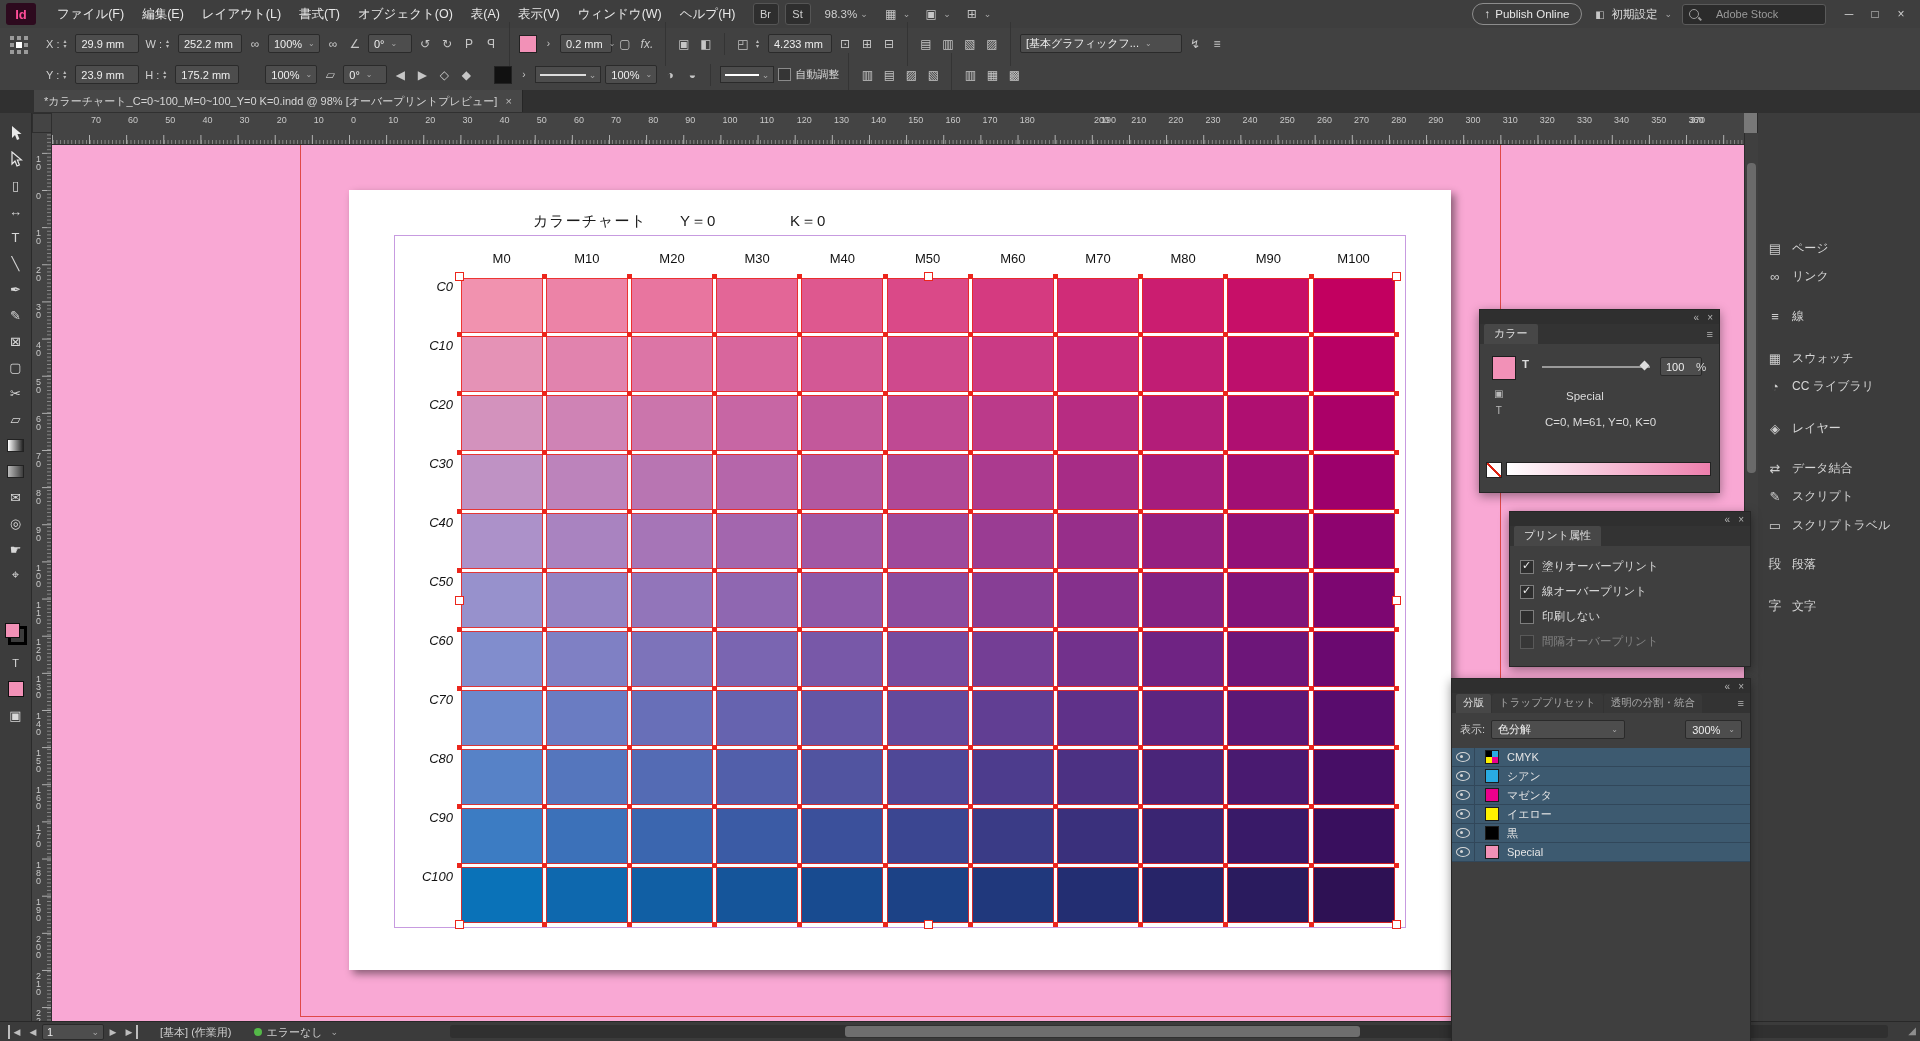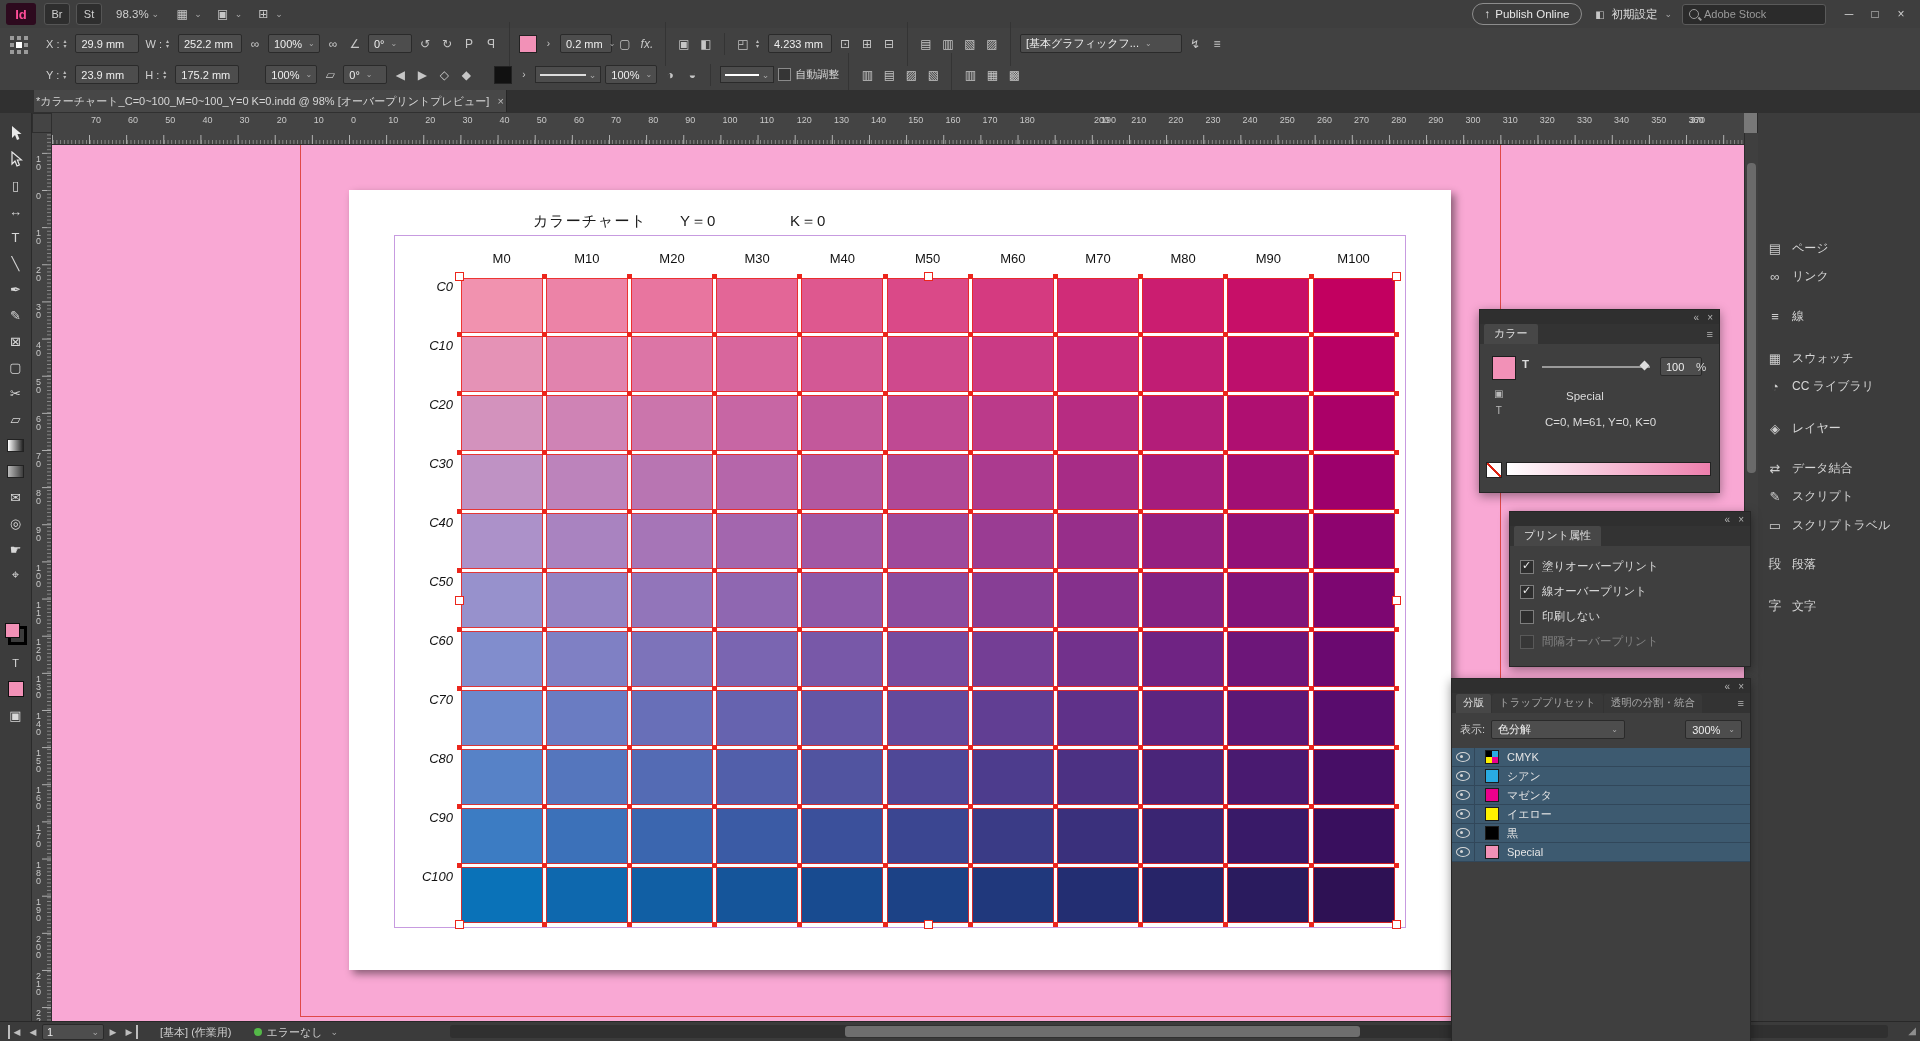--- a/index.html
+++ b/index.html
@@ -15,21 +15,21 @@
   .mb-item{padding:0 9px;font-size:12.5px;color:#e8e8e8;cursor:default;height:28px;display:flex;align-items:center;}
   .badge{width:24px;height:20px;background:#2e2e2e;border:1px solid #555;border-radius:3px;color:#cfcfcf;
     font-size:11px;display:flex;align-items:center;justify-content:center;margin-left:6px;}
   .dd-chev{font-size:9px;color:#aaa;margin-left:3px;}
   .mb-group{display:flex;align-items:center;margin-left:12px;color:#cfcfcf;}
   .mb-right{margin-left:auto;display:flex;align-items:center;gap:10px;margin-right:6px;}
   .publish-btn{border:1px solid #8d8d8d;border-radius:11px;height:20px;padding:0 12px;display:flex;
     align-items:center;gap:5px;font-size:11.5px;color:#e8e8e8;}
   .workspace{display:flex;align-items:center;gap:4px;font-size:11.5px;}
   .searchbox{width:130px;height:19px;background:#2b2b2b;border:1px solid #5a5a5a;border-radius:3px;
-    display:flex;align-items:center;gap:5px;padding:0 6px;color:#9a9a9a;font-size:11px;}
+    display:flex;align-items:center;gap:17px;padding:0 6px;color:#9a9a9a;font-size:11px;}
   .lens{width:8px;height:8px;border:1.5px solid #9a9a9a;border-radius:50%;position:relative;flex:none;}
   .lens::after{content:"";position:absolute;width:4px;height:1.5px;background:#9a9a9a;transform:rotate(45deg);
     right:-4px;bottom:-1px;}
   .winbtn{width:26px;height:22px;display:flex;align-items:center;justify-content:center;color:#cfcfcf;font-size:12px;}
 
   
   #controlbar{position:absolute;left:0;top:28px;width:1920px;height:62px;background:#414141;
     border-bottom:1px solid #262626;}
   .cb-row{position:absolute;left:44px;right:0;height:31px;display:flex;align-items:center;gap:4px;}
   #cbrow1{top:0;}  #cbrow2{top:31px;}
@@ -51,21 +51,21 @@
   .swatch{width:16px;height:16px;border:1px solid #222;}
   .linepreview{width:56px;height:15px;background:#4d4d4d;border:1px solid #2a2a2a;display:inline-flex;
     align-items:center;padding:0 4px;}
   .linepreview i{flex:1;height:2px;background:#ddd;}
   .cbx{width:11px;height:11px;border:1px solid #8a8a8a;background:#353535;display:inline-block;}
   .stylefld{width:150px;}
 
   
   #tabbar{position:absolute;left:0;top:90px;width:1920px;height:23px;background:#303030;border-bottom:1px solid #262626;}
   .doctab{position:absolute;left:34px;top:0;height:22px;background:#474747;border-right:1px solid #262626;
-    display:flex;align-items:center;gap:8px;padding:0 2px;font-size:11px;color:#d6d6d6;max-width:560px;}
+    display:flex;align-items:center;gap:8px;padding:0 10px;font-size:11px;color:#d6d6d6;max-width:560px;}
   .doctab .close{color:#bbb;font-size:11px;}
 
   
   #main{position:absolute;left:0;top:113px;width:1920px;height:908px;background:#787878;}
   #tools{position:absolute;left:0;top:0;width:32px;height:908px;background:#3c3c3c;border-right:1px solid #2a2a2a;
     display:flex;flex-direction:column;align-items:center;padding-top:8px;box-sizing:border-box;z-index:30;}
   .tool{width:24px;height:24px;display:flex;align-items:center;justify-content:center;color:#d8d8d8;
     font-size:13px;margin-bottom:2px;}
   .grad{width:15px;height:11px;background:linear-gradient(90deg,#fff,#222);border:1px solid #222;}
   .gradf{width:15px;height:11px;background:linear-gradient(90deg,#bbb,#3c3c3c);border:1px solid #222;}
@@ -160,20 +160,31 @@
   #hscroll .thumb{position:absolute;left:395px;top:1px;width:515px;height:11px;background:#6e6e6e;border-radius:3px;}
   .corner-ic{position:absolute;right:4px;top:3px;color:#8f8f8f;font-size:10px;}
 </style>
 </head>
 <body>
 
 <div id="app">
 
   <header id="menubar">
     <div class="logo">Id</div>
+    <nav id="menus">
+        <span class="mb-item">ファイル(F)</span>
+        <span class="mb-item">編集(E)</span>
+        <span class="mb-item">レイアウト(L)</span>
+        <span class="mb-item">書式(T)</span>
+        <span class="mb-item">オブジェクト(O)</span>
+        <span class="mb-item">表(A)</span>
+        <span class="mb-item">表示(V)</span>
+        <span class="mb-item">ウィンドウ(W)</span>
+        <span class="mb-item">ヘルプ(H)</span>
+      </nav>
     <div id="badges" style="display:flex;">
         <span class="badge">Br</span>
         <span class="badge">St</span>
       </div>
     <div class="mb-group">
       <span style="font-size:11.5px;">98.3%</span>
       <span class="dd-chev">⌄</span>
     </div>
     <div id="viewctl" style="display:flex;">
         <span class="mb-group">

